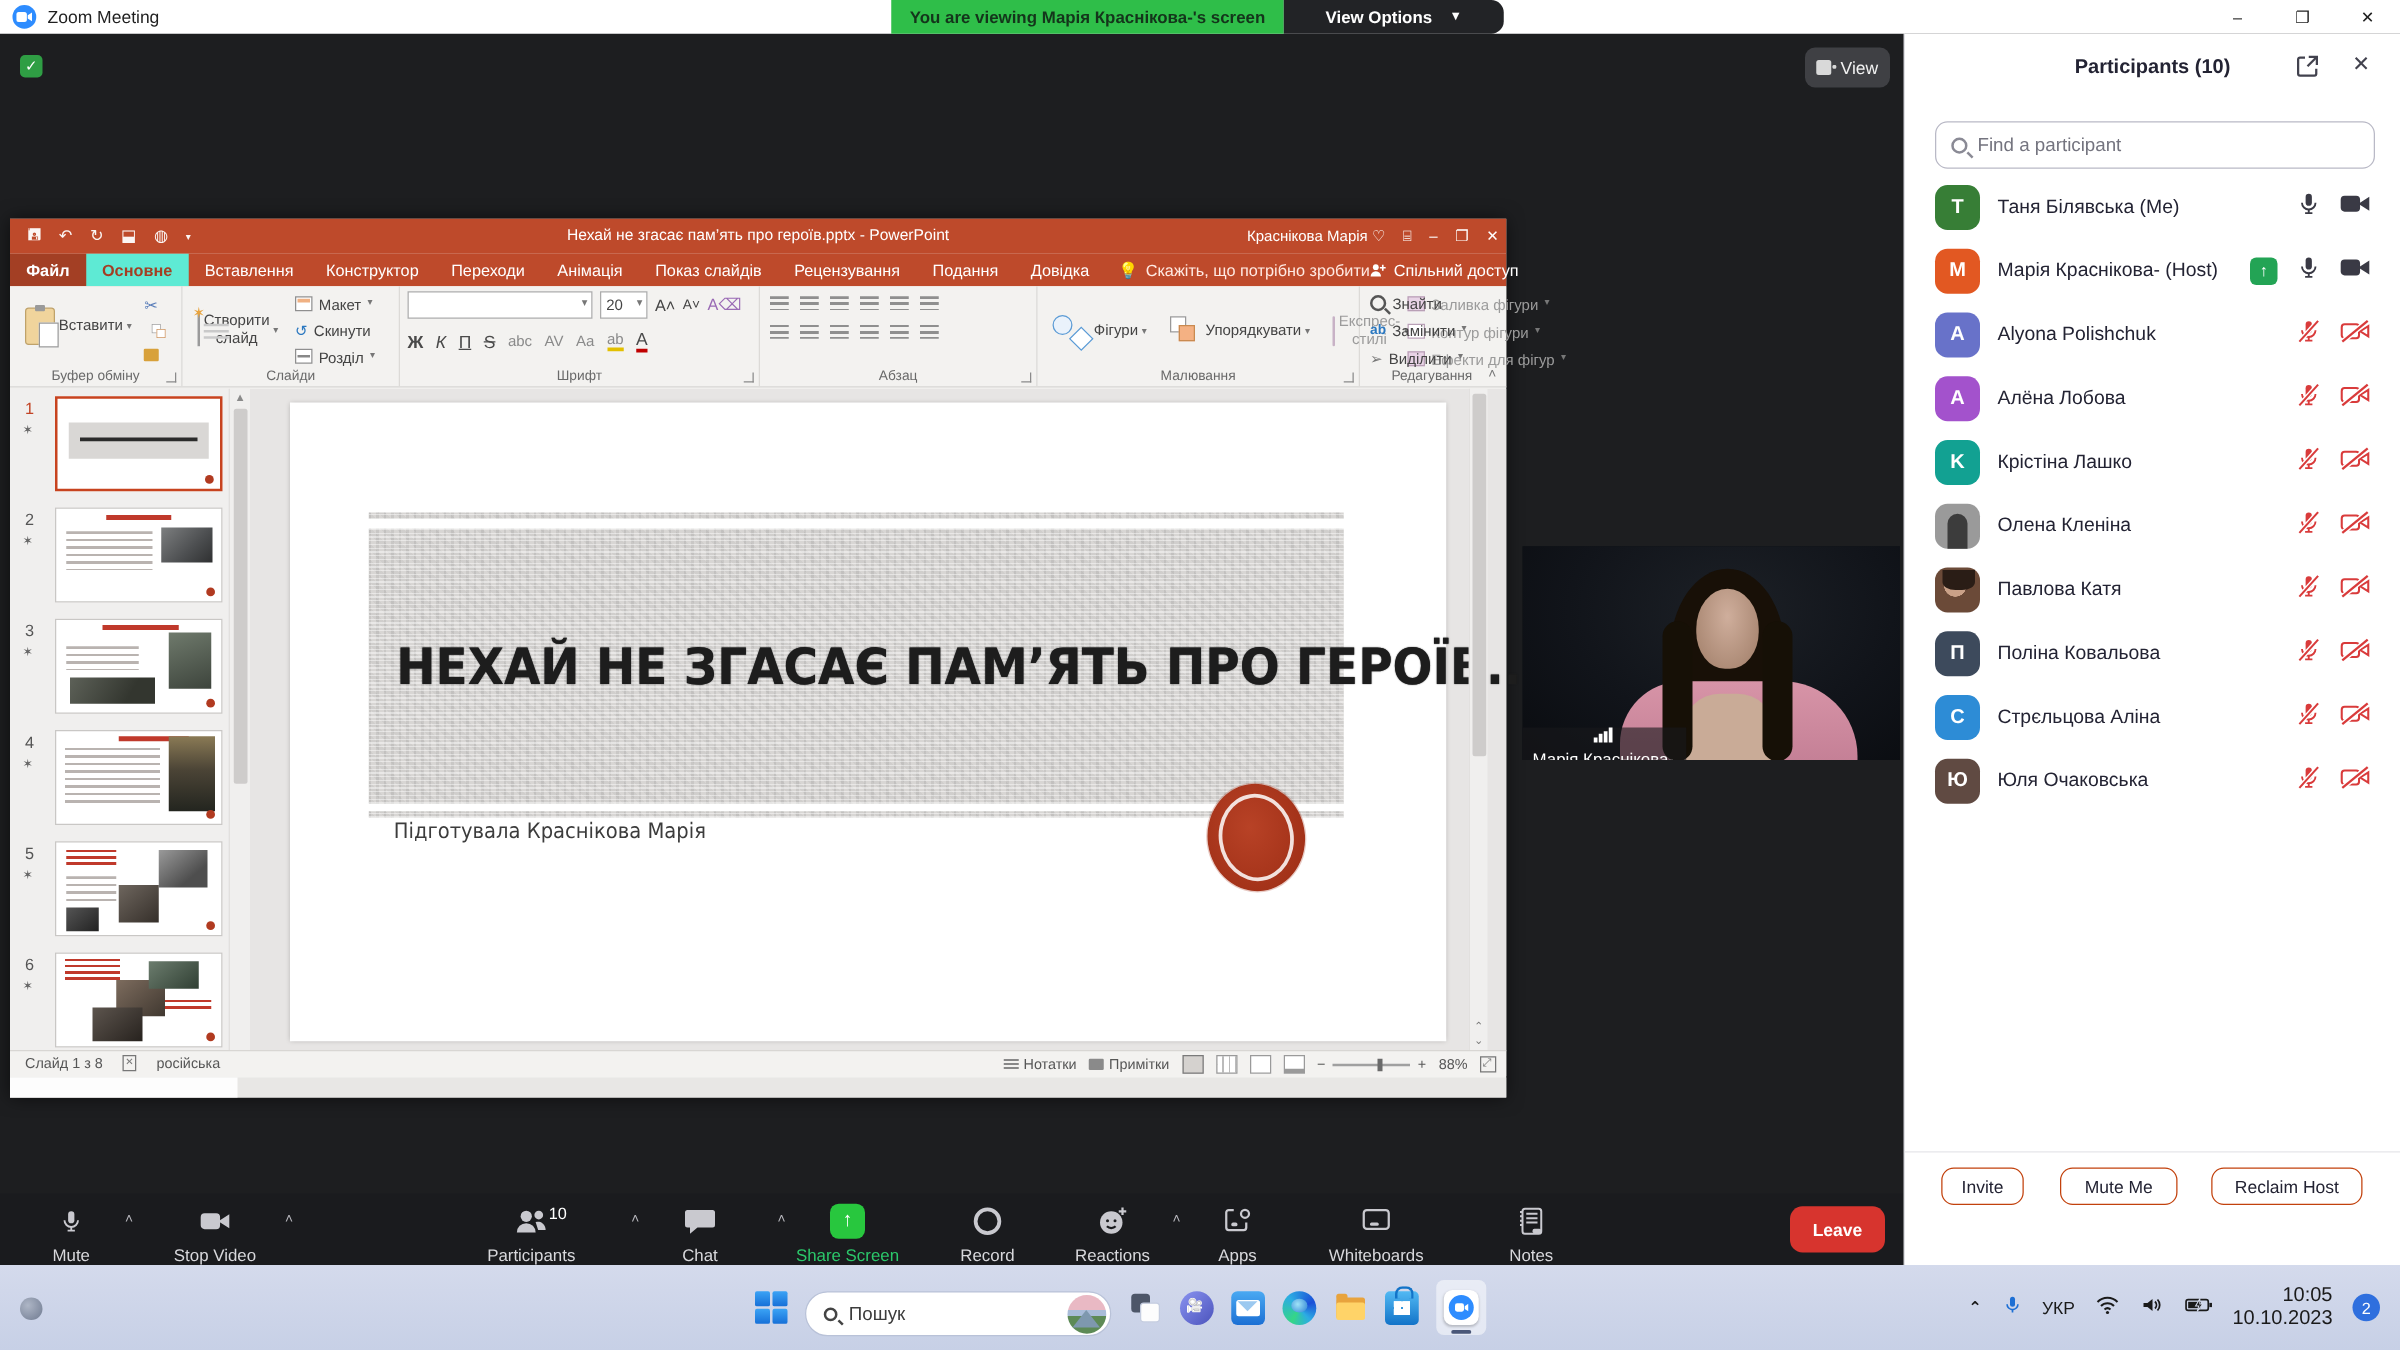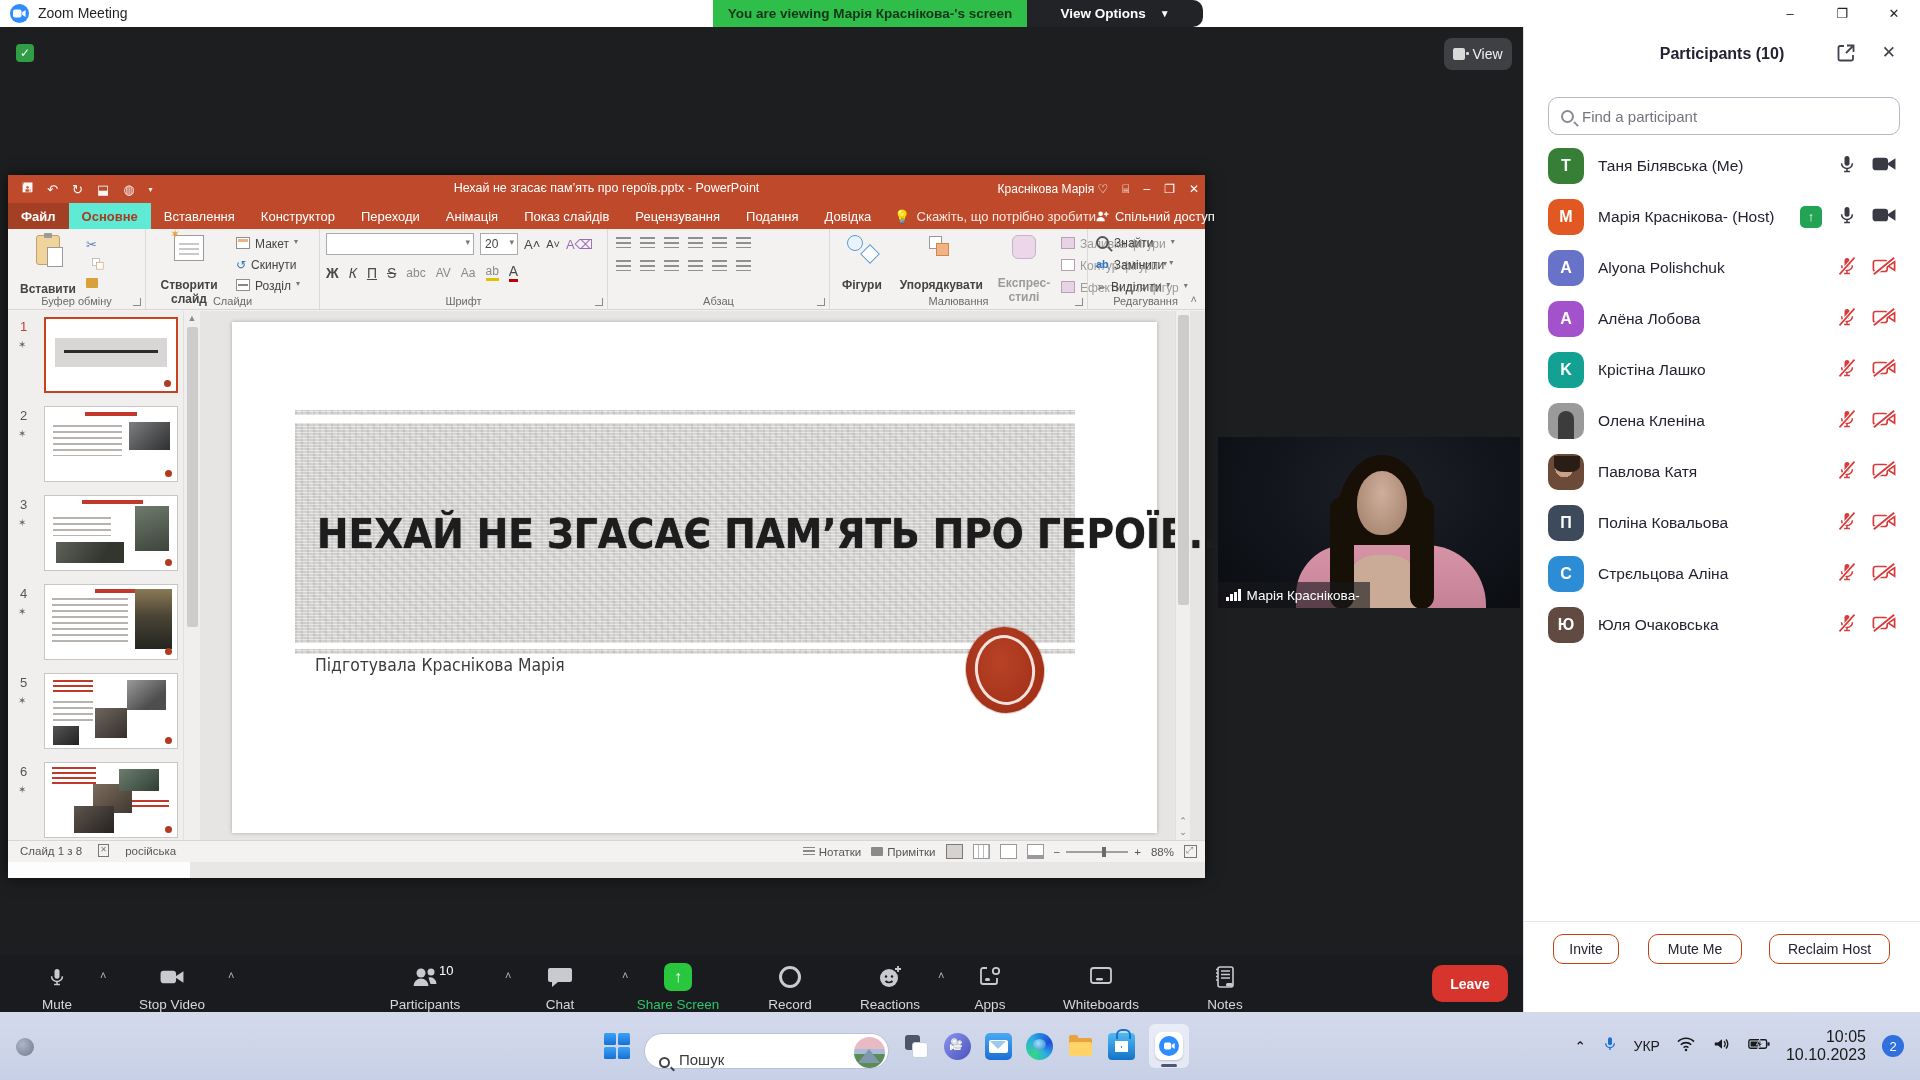--- a/index.html
+++ b/index.html
@@ -40,21 +40,21 @@
   .ptab.selected { background:#5eead4; color:#a33e23; font-weight:bold; }
   .tellme { height:26px; display:flex; align-items:center; gap:6px; color:#ffe9e2; font-size:13px; margin-left:10px; cursor:pointer; white-space:nowrap; }
   .bulb { color:#ffd24d; font-size:13px; }
   .share-doc { margin-left:auto; margin-right:12px; height:26px; display:flex; align-items:center; gap:6px; color:#fff; font-size:13px; cursor:pointer; white-space:nowrap; }
 
   
   .ribbon { position:absolute; left:0; top:54px; width:100%; height:81px; background:#f3f2f0; border-bottom:1px solid #d8d6d3; display:flex; }
   .rgroup { position:relative; height:100%; border-right:1px solid #dcdad7; padding:4px 6px 16px 6px; }
   .rgroup-label { position:absolute; bottom:2px; left:0; right:0; text-align:center; font-size:11px; color:#6a6a6a; }
   .launcher { position:absolute; bottom:3px; right:4px; width:8px; height:8px; border-right:1.5px solid #8a8a8a; border-bottom:1.5px solid #8a8a8a; cursor:pointer; }
-  .bigbtn { display:flex; flex-direction:column; align-items:center; justify-content:flex-start; gap:18px; font-size:12px; color:#444; padding:2px 6px; cursor:pointer; text-align:center; line-height:1.15;font-weight:bold; }
+  .bigbtn { display:flex; flex-direction:row; align-items:center; justify-content:flex-start; gap:3px; font-size:12px; color:#444; padding:2px 6px; cursor:pointer; text-align:center; line-height:1.15; }
   .minirow { display:flex; gap:5px; font-size:12px; color:#444; cursor:pointer; white-space:nowrap; padding:1px 2px; }
   .caret-s { font-size:8px; color:#777; }
   .clipboard-ic { width:24px; height:30px; background:#f0d49c; border:1px solid #bfa26a; border-radius:3px; position:relative; }
   .clipboard-ic:before { content:""; position:absolute; left:7px; top:-3px; width:8px; height:5px; background:#9a9a9a; border-radius:1px; }
   .clipboard-ic:after { content:""; position:absolute; right:-4px; bottom:-3px; width:14px; height:18px; background:#fff; border:1px solid #9a9a9a; }
   .newslide-ic { width:30px; height:26px; background:#fff; border:1px solid #9a9a9a; position:relative; }
   .newslide-ic:before { content:"✶"; position:absolute; left:-5px; top:-8px; color:#e8a33d; font-size:12px; }
   .newslide-ic:after { content:""; position:absolute; left:4px; top:7px; width:20px; height:2px; background:#c9c9c9; box-shadow:0 5px 0 #c9c9c9, 0 10px 0 #c9c9c9; }
   .mini-ic { width:14px; height:12px; border:1px solid #8f8f8f; background:#fff; position:relative; flex:0 0 auto; }
   .mini-ic.layout:before { content:""; position:absolute; left:1px; top:1px; right:1px; height:3px; background:#f0b183; }
@@ -164,21 +164,21 @@
 
   
   .video { position:absolute; left:1218px; top:410px; width:302px; height:171px; background:#0d1014; overflow:hidden; }
   .v-room { position:absolute; inset:0; background:radial-gradient(ellipse at 55% 30%, #1c2026 0%, #11141a 55%, #0a0c10 100%); }
   .v-hair { position:absolute; left:118px; top:18px; width:92px; height:150px; border-radius:48px/70px; background:#181007; }
   .v-face { position:absolute; left:139px; top:34px; width:50px; height:64px; border-radius:50% 50% 46% 46%; background:radial-gradient(ellipse at 50% 35%, #cfae9c, #a98772 80%); }
   .v-blanket { position:absolute; left:78px; top:108px; width:190px; height:80px; border-radius:50px 60px 0 0; background:linear-gradient(180deg,#d794a7,#c07b92); }
   .v-body { position:absolute; left:128px; top:118px; width:74px; height:60px; border-radius:30px 30px 0 0; background:#c9ab97; }
   .v-hair2 { position:absolute; left:112px; top:60px; width:24px; height:112px; border-radius:12px; background:#161006; }
   .v-hair3 { position:absolute; left:192px; top:60px; width:24px; height:112px; border-radius:12px; background:#161006; }
-  .v-label { position:absolute; left:0; bottom:0; height:26px; display:flex; align-items:center; gap:6px; padding:0 10px 0 8px; background:rgba(25,25,28,.62); color:#fff; font-size:13.5px; }
+  .v-label { position:absolute; left:0; bottom:0; height:26px; display:flex; align-items:center; gap:6px; padding:0 10px 0 8px; background:rgba(25,25,28,.62); color:#fff; font-size:13.5px;flex-direction:column; }
   .sig { display:flex; align-items:flex-end; gap:1.5px; height:12px; }
   .sig i { display:block; width:2.5px; background:#fff; }
 
   
   .panel { position:absolute; left:1523px; top:27px; width:397px; height:985px; background:#fff; border-left:1px solid #e0e0e4; }
   .panel-header { position:absolute; left:0; top:0; width:100%; height:56px; }
   .panel-title { position:absolute; left:0; right:0; top:18px; text-align:center; font-size:16px; font-weight:bold; color:#232333; }
   .popout { position:absolute; right:62px; top:16px; width:22px; height:22px; cursor:pointer; color:#42424e; }
   .panel-close { position:absolute; right:24px; top:15px; font-size:17px; color:#42424e; cursor:pointer; }
   .search-box { position:absolute; left:24px; top:70px; width:352px; height:38px; border:1px solid #b9b9c6; border-radius:10px; display:flex; align-items:center; gap:8px; padding:0 12px; }
@@ -210,21 +210,21 @@
   .share-ic { width:28px; height:28px; background:#28c73e; border-radius:7px; color:#fff; font-size:16px; font-weight:bold; display:flex; align-items:center; justify-content:center; }
   .record-ic { width:22px; height:22px; border-radius:50%; border:3px solid #c9c9cf; }
   .leave-btn { position:absolute; left:1432px; top:10px; width:76px; height:37px; background:#d7342e; border:none; border-radius:10px; color:#fff; font-weight:bold; font-size:14px; cursor:pointer; font-family:inherit; }
 
   
   .taskbar { position:absolute; left:0; top:1012px; width:1920px; height:68px; background:linear-gradient(#d4daec,#c7d0e6); }
   .tb-left-ic { position:absolute; left:16px; top:26px; width:18px; height:18px; border-radius:50%; background:radial-gradient(circle at 35% 35%, #aeb6c6, #6f7a90); cursor:pointer; }
   .tb-center { position:absolute; left:604px; top:0; height:68px; display:flex; align-items:center; gap:14px; }
   .start { width:26px; height:26px; display:grid; grid-template-columns:12px 12px; grid-template-rows:12px 12px; gap:2px; cursor:pointer; }
   .start i { background:linear-gradient(#3ba3f5,#1670d8); border-radius:1.5px; }
-  .search-pill { width:245px; height:36px; background:#fff; border:1px solid #b9c2d8; border-radius:18px; display:flex; align-items:flex-end; gap:9px; padding:0 3px 0 14px; cursor:text;margin-top:10px; }
+  .search-pill { width:245px; height:36px; background:#fff; border:1px solid #b9c2d8; border-radius:18px; display:flex; align-items:center; gap:9px; padding:0 3px 0 14px; cursor:text;margin-top:10px; }
   .search-pill .mag2 { width:11px; height:11px; border:2px solid #444; border-radius:50%; position:relative; flex:0 0 auto; }
   .search-pill .mag2:after { content:""; position:absolute; left:9px; top:9px; width:5px; height:2px; background:#444; transform:rotate(45deg); }
   .search-pill .ph { font-size:15px; color:#3c3c3c; }
   .pill-scene { margin-left:auto; width:31px; height:31px; border-radius:50%; overflow:hidden; position:relative; background:linear-gradient(#e9b9c4 0 40%, #a9bcd8 40% 55%, #5d8a56 55%); flex:0 0 auto; }
   .pill-scene:after { content:""; position:absolute; left:4px; top:12px; border-left:11px solid transparent; border-right:11px solid transparent; border-bottom:14px solid #7e98ae; }
   .tb-ic { width:27px; height:27px; position:relative; cursor:pointer; flex:0 0 auto; }
   .taskview .b { position:absolute; left:2px; top:2px; width:15px; height:15px; background:#4d5668; border-radius:3px; }
   .taskview .f { position:absolute; left:9px; top:9px; width:16px; height:16px; background:#fdfdfd; border:1px solid #c5cde0; border-radius:3px; }
   .chat-ic { border-radius:50%; background:linear-gradient(135deg,#8a93f0,#4b53bc); }
   .chat-ic:after { content:"🎥"; position:absolute; left:5px; top:5px; font-size:11px; filter:grayscale(1) brightness(3); }

